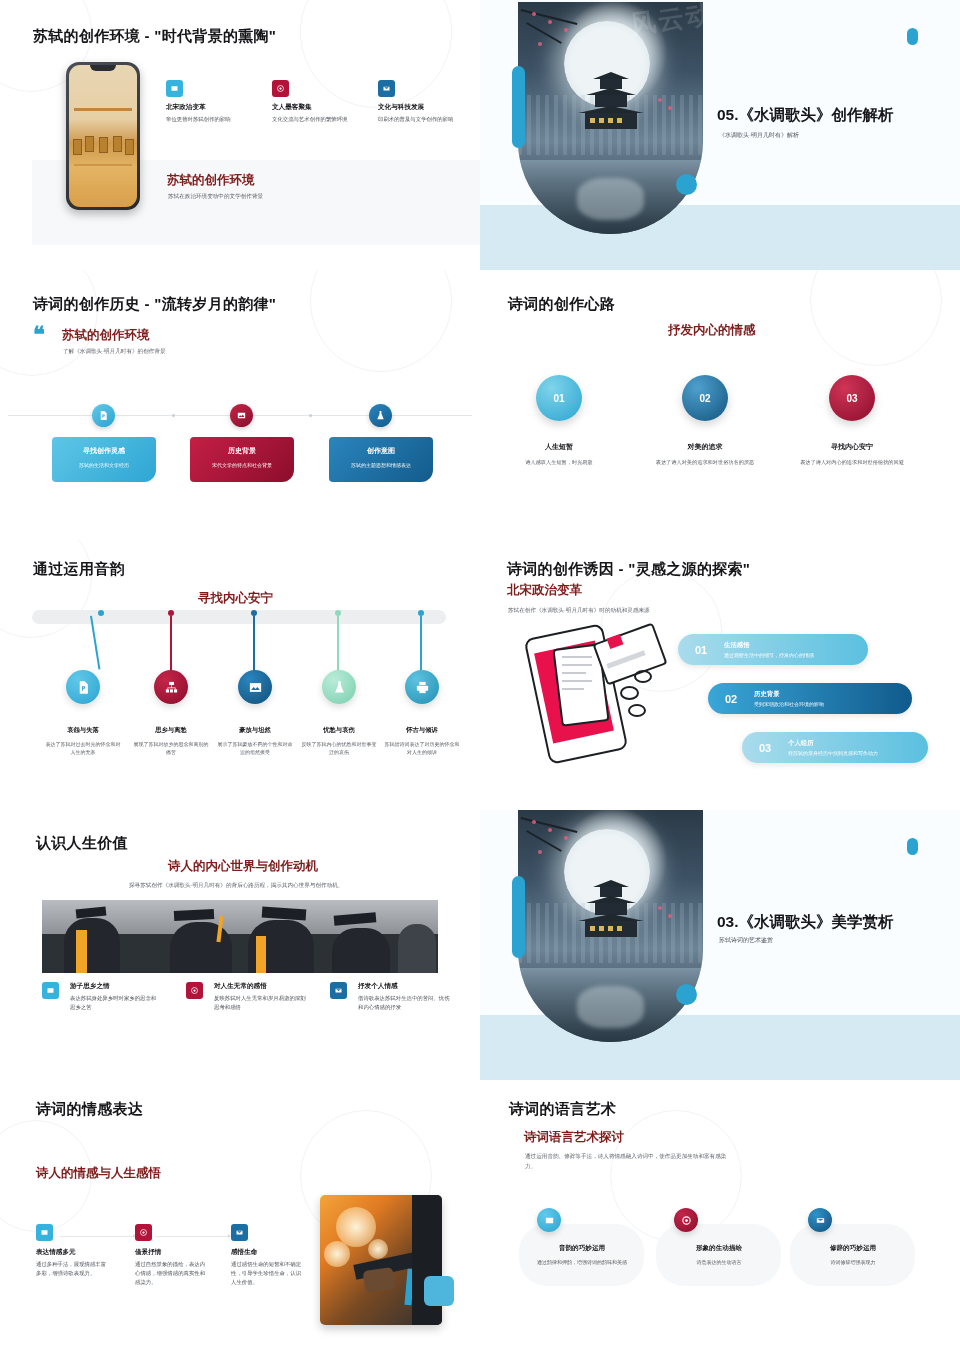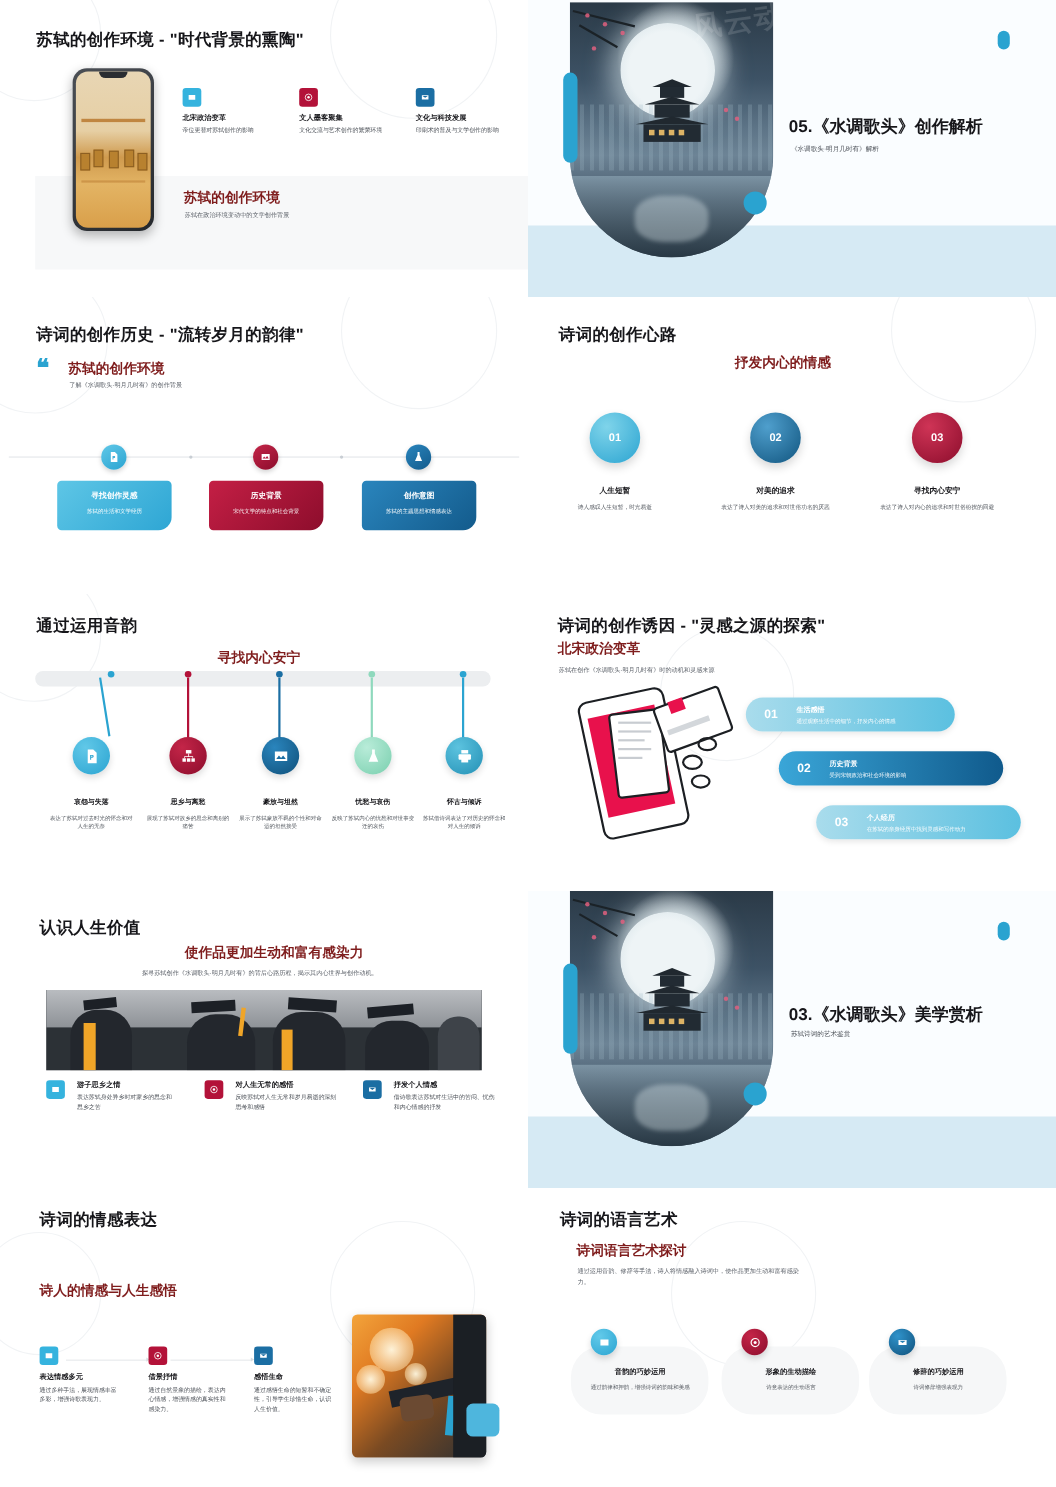--- a/index.html
+++ b/index.html
@@ -415,21 +415,21 @@
       <div class="num">03</div>
       <div class="txt">
         <b>个人经历</b>
         <span>在苏轼的亲身经历中找到灵感和写作动力</span>
       </div>
     </div>
   </section>
 
   <section class="slide" id="s7" style="left:0;top:810px;">
     <div class="s-title" style="position:absolute;left:36px;top:24px;">认识人生价值</div>
-    <div class="s-sub" style="position:absolute;left:168px;top:48px;">使作品更加生动和富有感染力</div>
+    <div class="s-sub" style="position:absolute;left:168px;top:48px;">诗人的内心世界与创作动机</div>
     <div class="s-lead" style="position:absolute;left:129px;top:71px;">探寻苏轼创作《水调歌头·明月几时有》的背后心路历程，揭示其内心世界与创作动机。</div>
 
     <div class="photo">
       <div class="grad"></div>
       <div class="gown" style="left:22px;top:18px;width:56px;height:55px;border-radius:24px 24px 0 0;"></div>
       <div class="sash" style="left:34px;top:30px;width:11px;height:43px;"></div>
       <div class="cap" style="left:34px;top:8px;width:30px;height:9px;"></div>
       <div class="gown" style="left:128px;top:22px;width:62px;height:51px;border-radius:26px 26px 0 0;"></div>
       <div class="cap" style="left:132px;top:10px;width:40px;height:10px;transform:rotate(-3deg);"></div>
       <div class="sash" style="left:176px;top:16px;width:4px;height:26px;transform:rotate(7deg);"></div>

